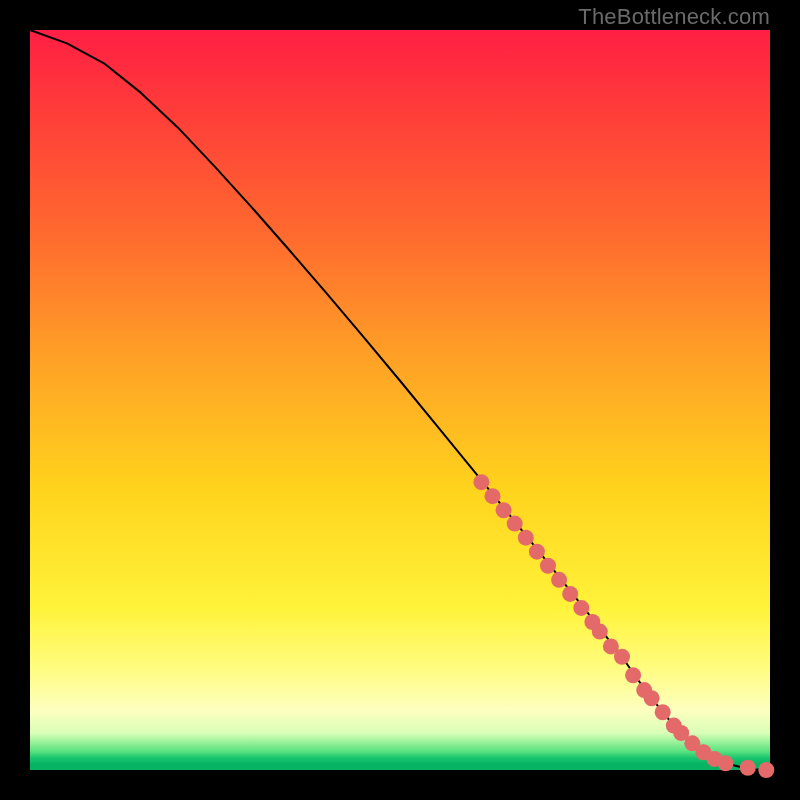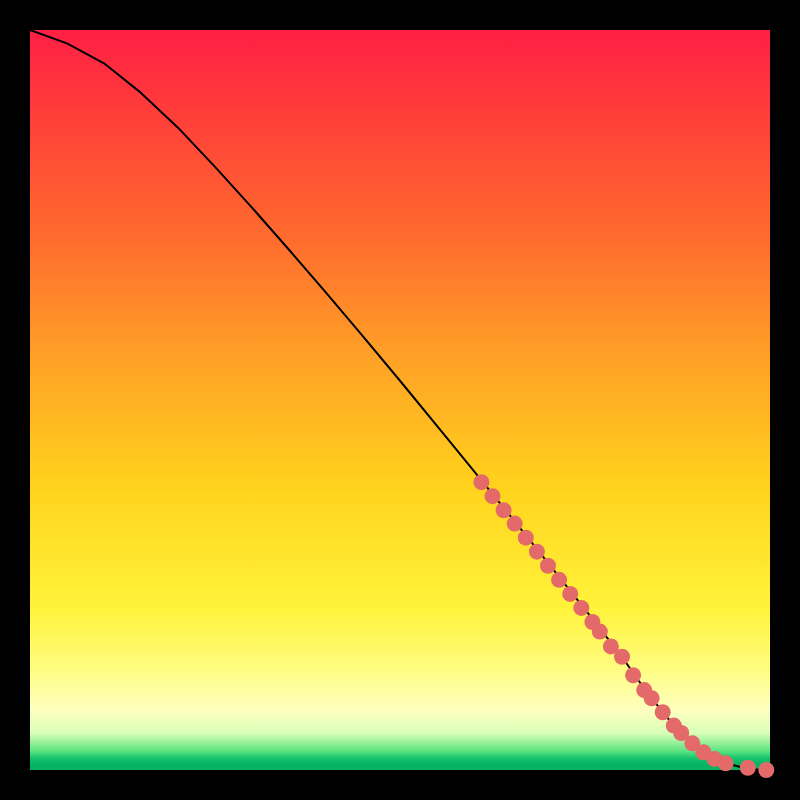--- a/index.html
+++ b/index.html
@@ -63,20 +63,21 @@
     color: #6a6a6a;
     letter-spacing: 0.2px;
     user-select: none;
   }
 </style>
 </head>
 <body>
 
 <div class="stage">
 
+  <div class="watermark">TheBottleneck.com</div>
 
   <div class="plot-area">
     <div class="gradient-bg"></div>
 
     <svg class="curve-svg" viewBox="0 0 740 740" preserveAspectRatio="none">
       <path id="curve-path" fill="none" stroke="#000000" stroke-width="2" stroke-linecap="round" stroke-linejoin="round" d="M0.00 0.00 L37.00 13.32 L74.00 33.30 L111.00 62.90 L148.00 97.68 L185.00 136.90 L222.00 177.60 L259.00 219.78 L296.00 262.70 L333.00 306.36 L370.00 350.76 L407.00 395.90 L444.00 441.04 L481.00 486.92 L518.00 532.80 L555.00 579.42 L592.00 626.78 L606.80 648.24 L621.60 668.22 L636.40 686.72 L651.20 703.00 L666.00 716.32 L680.80 726.68 L695.60 733.34 L710.40 737.04 L725.20 739.26 L740.00 740.00"></path>
       <g id="points-group">
           <circle cx="451.40" cy="452.14" r="8" fill="#e46a6a"></circle>
           <circle cx="462.50" cy="466.20" r="8" fill="#e46a6a"></circle>
           <circle cx="473.60" cy="480.26" r="8" fill="#e46a6a"></circle>

